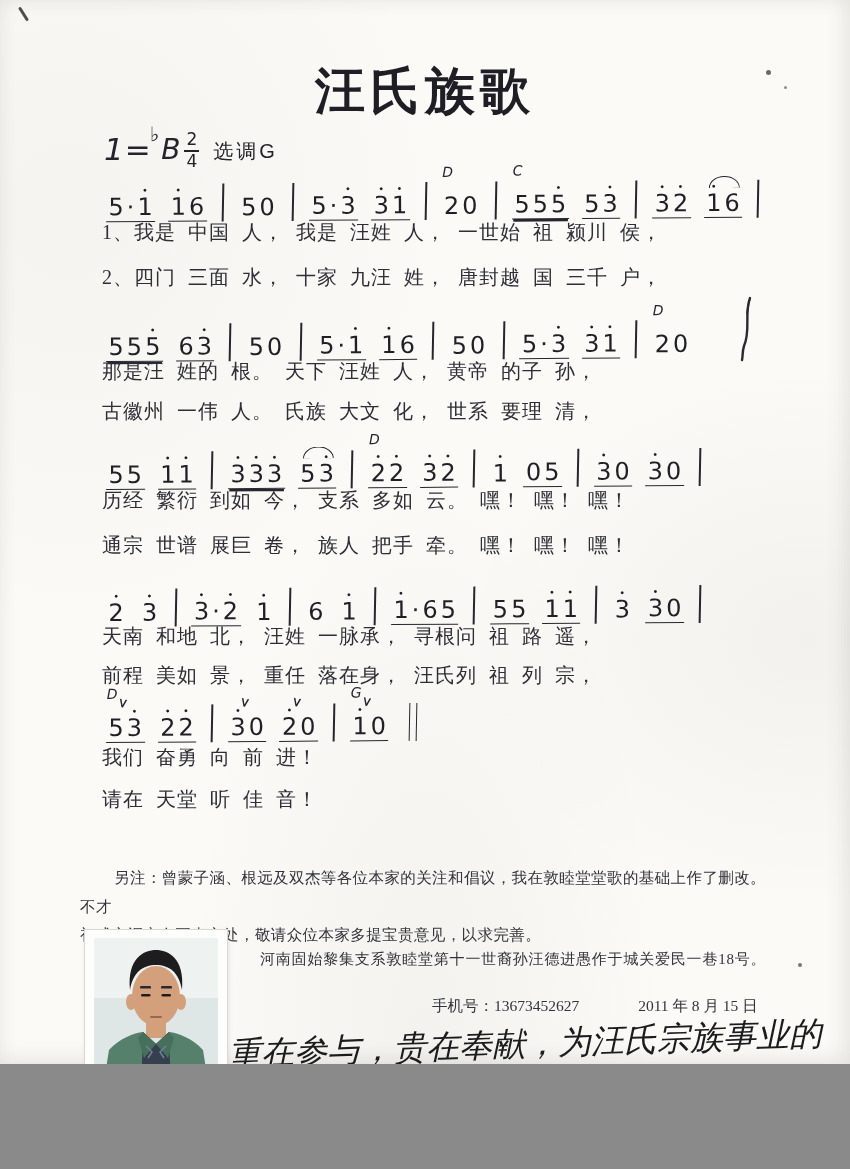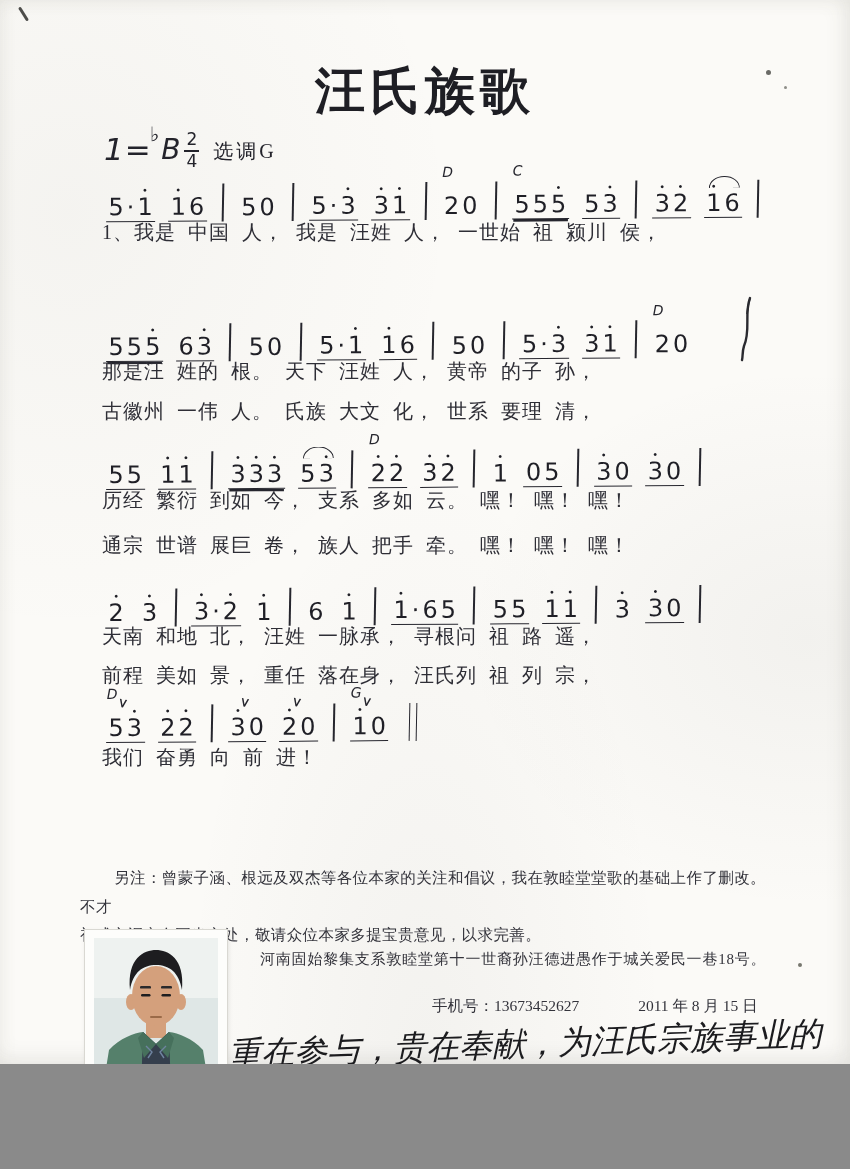--- a/index.html
+++ b/index.html
@@ -26,21 +26,21 @@
   .keysig{
     position:absolute;left:104px;top:120px;height:58px;
     display:flex;align-items:center;
     font-family:"DejaVu Sans",sans-serif;color:#23232b;
   }
   .ks-prefix{font-size:31px;font-style:italic;letter-spacing:1px;}
   .ks-flat{font-size:20px;position:relative;top:-15px;left:-2px;}
   .ks-key{font-size:28px;font-style:italic;}
   .frac{display:inline-flex;flex-direction:column;align-items:center;margin:0 6px 0 4px;font-size:17px;line-height:1.05;position:relative;top:2px;}
   .frac .fline{width:15px;height:1.6px;background:#23232b;margin:1px 0;}
-  .ks-mode{font-size:20px;margin-left:8px;letter-spacing:3px;position:relative;top:2px;font-family:Liberation Serif, serif;}
+  .ks-mode{font-size:20px;margin-left:8px;letter-spacing:3px;position:relative;top:2px;font-family:Liberation Sans, sans-serif;}
   
   .notes-line{
     position:absolute;left:106px;height:38px;
     display:flex;align-items:flex-end;gap:13px;
     font-family:"DejaVu Sans",sans-serif;font-size:24px;color:#1f1f26;
     transform:rotate(-0.4deg);
   }
   .tok{position:relative;display:inline-flex;align-items:flex-end;padding:0 1px 2px;}
   .tok.u1{border-bottom:1.7px solid #26262e;}
   .tok.u2{border-bottom:1.7px solid #26262e;box-shadow:0 3.5px 0 -1.2px #26262e;}
@@ -161,20 +161,32 @@
       <span class="syl">中国</span>
       <span class="syl">人，</span>
       <span class="syl">我是</span>
       <span class="syl">汪姓</span>
       <span class="syl">人，</span>
       <span class="syl">一世始</span>
       <span class="syl">祖</span>
       <span class="syl">颍川</span>
       <span class="syl">侯，</span>
     </div>
+  <div class="lyrics-line" style="top:264px">
+      <span class="syl">2、四门</span>
+      <span class="syl">三面</span>
+      <span class="syl">水，</span>
+      <span class="syl">十家</span>
+      <span class="syl">九汪</span>
+      <span class="syl">姓，</span>
+      <span class="syl">唐封越</span>
+      <span class="syl">国</span>
+      <span class="syl">三千</span>
+      <span class="syl">户，</span>
+    </div>
 
   <div class="notes-line" style="top:322px">
       <span class="tok u2">
         <span class="ch">5</span>
         <span class="ch">5</span>
         <span class="ch">5<span class="dot">•</span></span>
       </span>
       <span class="tok u1">
         <span class="ch">6</span>
         <span class="ch">3<span class="dot">•</span></span>
@@ -415,20 +427,27 @@
         <span class="acc">&gt;</span>
       </span>
       <span class="bar end"></span>
     </div>
   <div class="lyrics-line wide" style="top:744px">
       <span class="syl">我们</span>
       <span class="syl">奋勇</span>
       <span class="syl">向</span>
       <span class="syl">前</span>
       <span class="syl">进！</span>
+    </div>
+  <div class="lyrics-line wide" style="top:786px">
+      <span class="syl">请在</span>
+      <span class="syl">天堂</span>
+      <span class="syl">听</span>
+      <span class="syl">佳</span>
+      <span class="syl">音！</span>
     </div>
 
   <svg class="art flourish" width="16" height="66" viewBox="0 0 16 66">
     <path d="M12,2 C6,18 13,34 6,50 C4,56 5,61 4,64" stroke="#2a2a30" stroke-width="2.4" fill="none" stroke-linecap="round"></path>
     <path d="M12,2 C10,10 9,14 9,18" stroke="#2a2a30" stroke-width="1.6" fill="none"></path>
   </svg>
 
   <div class="footnote">
     <div class="fn1">另注：曾蒙子涵、根远及双杰等各位本家的关注和倡议，我在敦睦堂堂歌的基础上作了删改。不才</div>
     <div class="fn2">初成之词定有不当之处，敬请众位本家多提宝贵意见，以求完善。</div>

